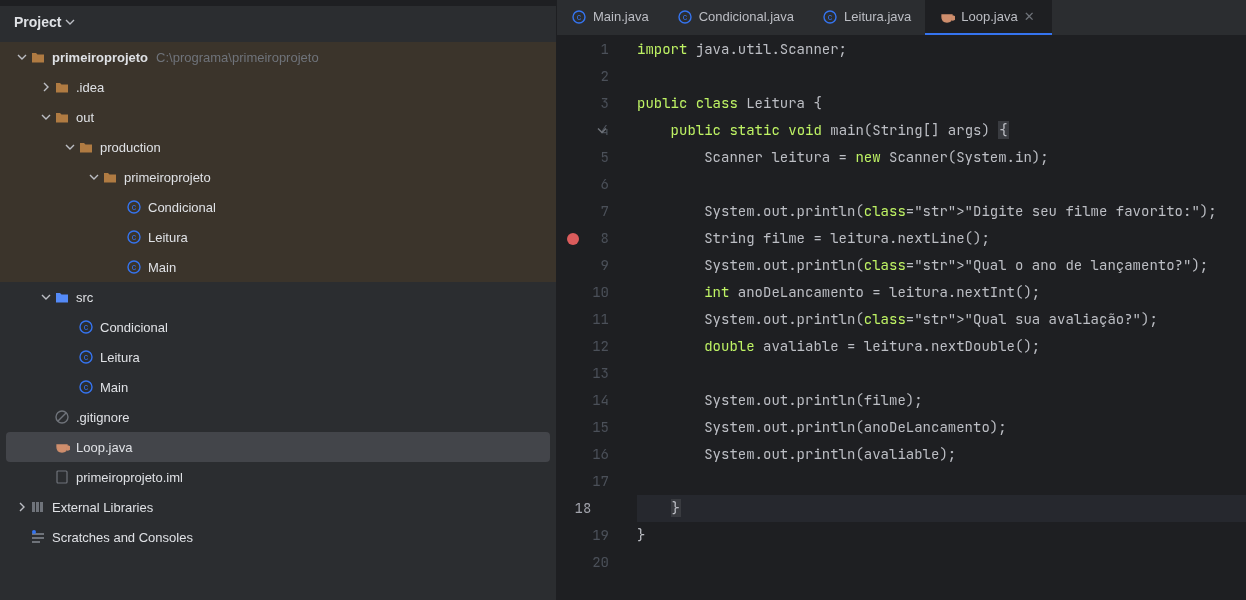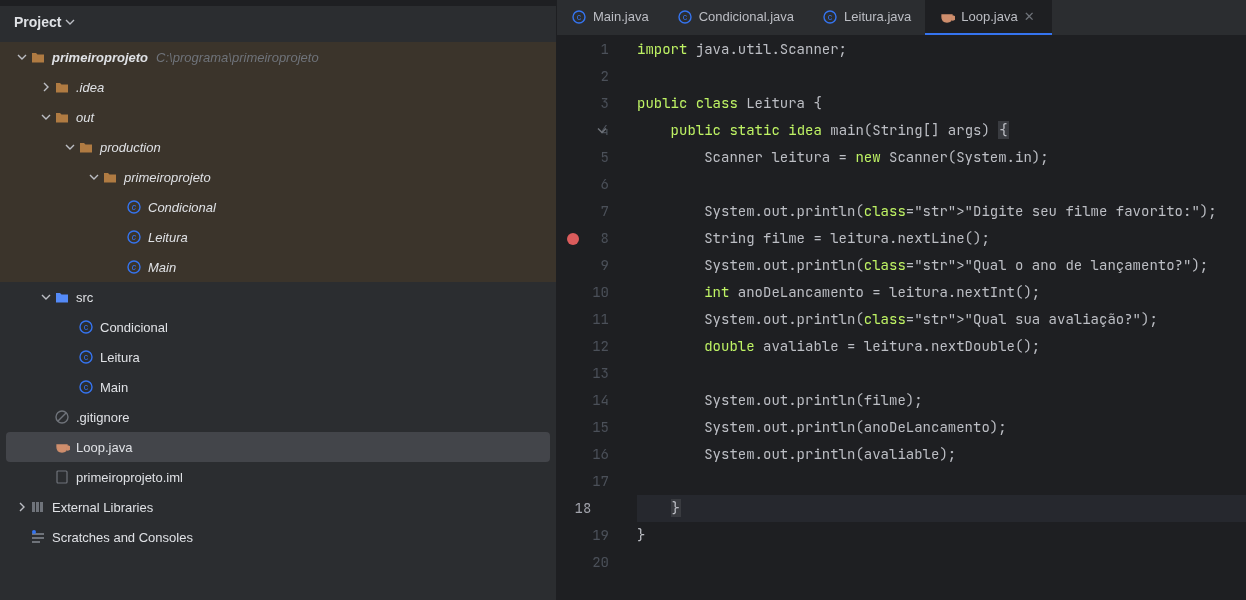--- a/index.html
+++ b/index.html
@@ -36,21 +36,21 @@
 .tree { flex: 1; padding: 4px 0; }
 .tree-row {
   display: flex;
   align-items: center;
   height: 30px;
   padding-right: 8px;
   cursor: pointer;
   white-space: nowrap;
 }
 .tree-row.selected { background: #43454a; border-radius: 4px; margin: 0 6px; }
-.tree-row.highlight { background: #3b342b; font-style: italic; }
+.tree-row.highlight { background: #3b342b; }
 .tree-arrow {
   width: 16px; height: 16px;
   display: inline-flex; align-items: center; justify-content: center;
   flex-shrink: 0;
 }
 .tree-icon { width: 16px; height: 16px; display: inline-flex; align-items: center; justify-content: center; margin-right: 6px; flex-shrink: 0;}
 .tree-label { color: #dfe1e5; }
 .tree-hint { color: #6f737a; margin-left: 8px; text-align: right; }
 .indent { display:inline-block; flex-shrink:0; }
 
@@ -416,21 +416,21 @@
           <div class="gutter-line">16</div>
           <div class="gutter-line">17</div>
           <div class="gutter-line current">18</div>
           <div class="gutter-line">19</div>
           <div class="gutter-line">20</div>
         </div>
       <div class="code" id="code">
           <div class="code-line"><span class="kw">import</span> java.util.Scanner;</div>
           <div class="code-line"></div>
           <div class="code-line"><span class="kw">public</span> <span class="kw">class</span> Leitura {</div>
-          <div class="code-line">    <span class="kw">public</span> <span class="kw">static</span> <span class="kw">idea</span> main(String[] args) <span class="caret-box">{</span></div>
+          <div class="code-line">    <span class="kw">public</span> <span class="kw">static</span> <span class="kw">void</span> main(String[] args) <span class="caret-box">{</span></div>
           <div class="code-line">        Scanner leitura = <span class="kw">new</span> Scanner(System.in);</div>
           <div class="code-line"></div>
           <div class="code-line">        System.out.println(<span <span="" class="kw">class</span>="str"&gt;"Digite seu filme favorito:");</div>
           <div class="code-line">        String filme = leitura.nextLine();</div>
           <div class="code-line">        System.out.println(<span <span="" class="kw">class</span>="str"&gt;"Qual o ano de lançamento?");</div>
           <div class="code-line">        <span class="kw">int</span> anoDeLancamento = leitura.nextInt();</div>
           <div class="code-line">        System.out.println(<span <span="" class="kw">class</span>="str"&gt;"Qual sua avaliação?");</div>
           <div class="code-line">        <span class="kw">double</span> avaliable = leitura.nextDouble();</div>
           <div class="code-line"></div>
           <div class="code-line">        System.out.println(filme);</div>

